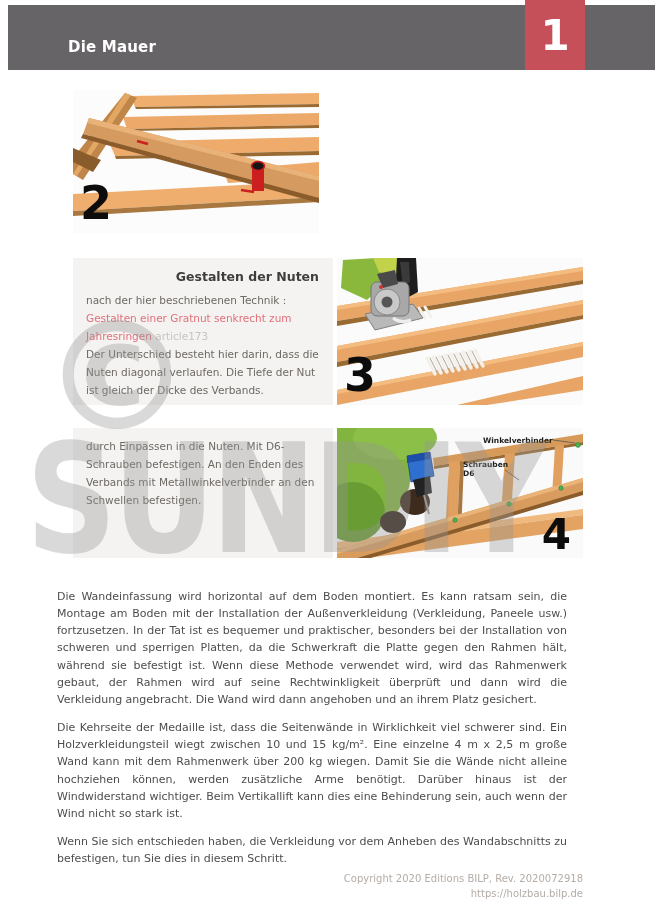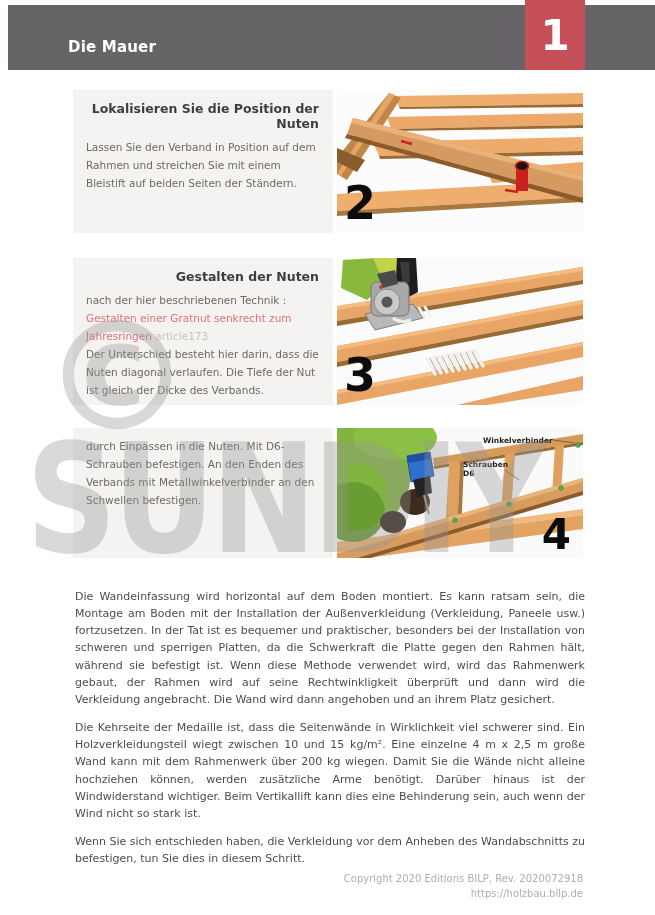--- a/index.html
+++ b/index.html
@@ -27,42 +27,38 @@
   .step-num{position:absolute;font-weight:bold;color:#0c0c0c;font-size:46px;line-height:1;}
   .num-bl{left:7px;bottom:7px;}
   .num-br{right:12px;bottom:2px;font-size:42px;}
   
   .watermark{position:absolute;inset:0;pointer-events:none;z-index:40;color:rgba(150,150,150,0.36);font-weight:bold;}
   .wm-c{position:absolute;left:42px;top:302px;font-size:150px;line-height:1;}
   .wm-text{position:absolute;left:26px;top:424px;font-size:152px;line-height:1;letter-spacing:-5px;
     transform:scaleX(0.83);transform-origin:left center;white-space:nowrap;}
   
   .subheading{position:absolute;left:73px;top:572px;width:510px;font-size:10.5px;font-weight:bold;color:#dd8a8a;}
-  .paras{position:absolute;left:75px;top:588px;width:510px;}
+  .paras{position:absolute;left:57px;top:588px;width:510px;}
   .paras p{margin:0 0 11px 0;font-size:11px;line-height:1.56;color:#4d4d4d;text-align:justify;}
   
   .page-tab{position:absolute;left:73px;top:857px;width:49px;height:54px;background:#b9ac9f;
     color:#fff;font-size:27px;text-align:center;line-height:48px;}
   .copyright{position:absolute;right:72px;top:871px;text-align:right;font-size:10px;line-height:1.5;color:#b5aca6;}
   .copyright a{color:#b5aca6;text-decoration:none;}
 </style>
 </head>
 <body>
 
 <div class="page">
 
   <div class="topbar"></div>
   <div class="chapter-title">Die Mauer</div>
   <div class="chapter-badge">1</div>
 
   <div class="section sec1">
-    <div class="text-box">
-      <h2 class="sec-head">Lokalisieren Sie die Position der Nuten</h2>
-      <p class="sec-body">Lassen Sie den Verband in Position auf dem Rahmen und streichen Sie mit einem Bleistift auf beiden Seiten der Ständern.</p>
-    </div>
     <div class="fig">
       <svg viewBox="0 0 246 143" preserveAspectRatio="none">
         <rect x="0" y="0" width="246" height="143" fill="#fcfcfc"></rect>
 
         <g>
           <polygon points="58,6 246,3 246,14 62,17" fill="#f0ae6e"></polygon>
           <polygon points="62,17 246,14 246,17 63,19" fill="#9a6a33"></polygon>
           <polygon points="50,27 246,23 246,35 54,39" fill="#eda969"></polygon>
           <polygon points="54,39 246,35 246,38 55,41" fill="#9a6a33"></polygon>
           <polygon points="36,52 246,47 246,61 42,66" fill="#efab6b"></polygon>

